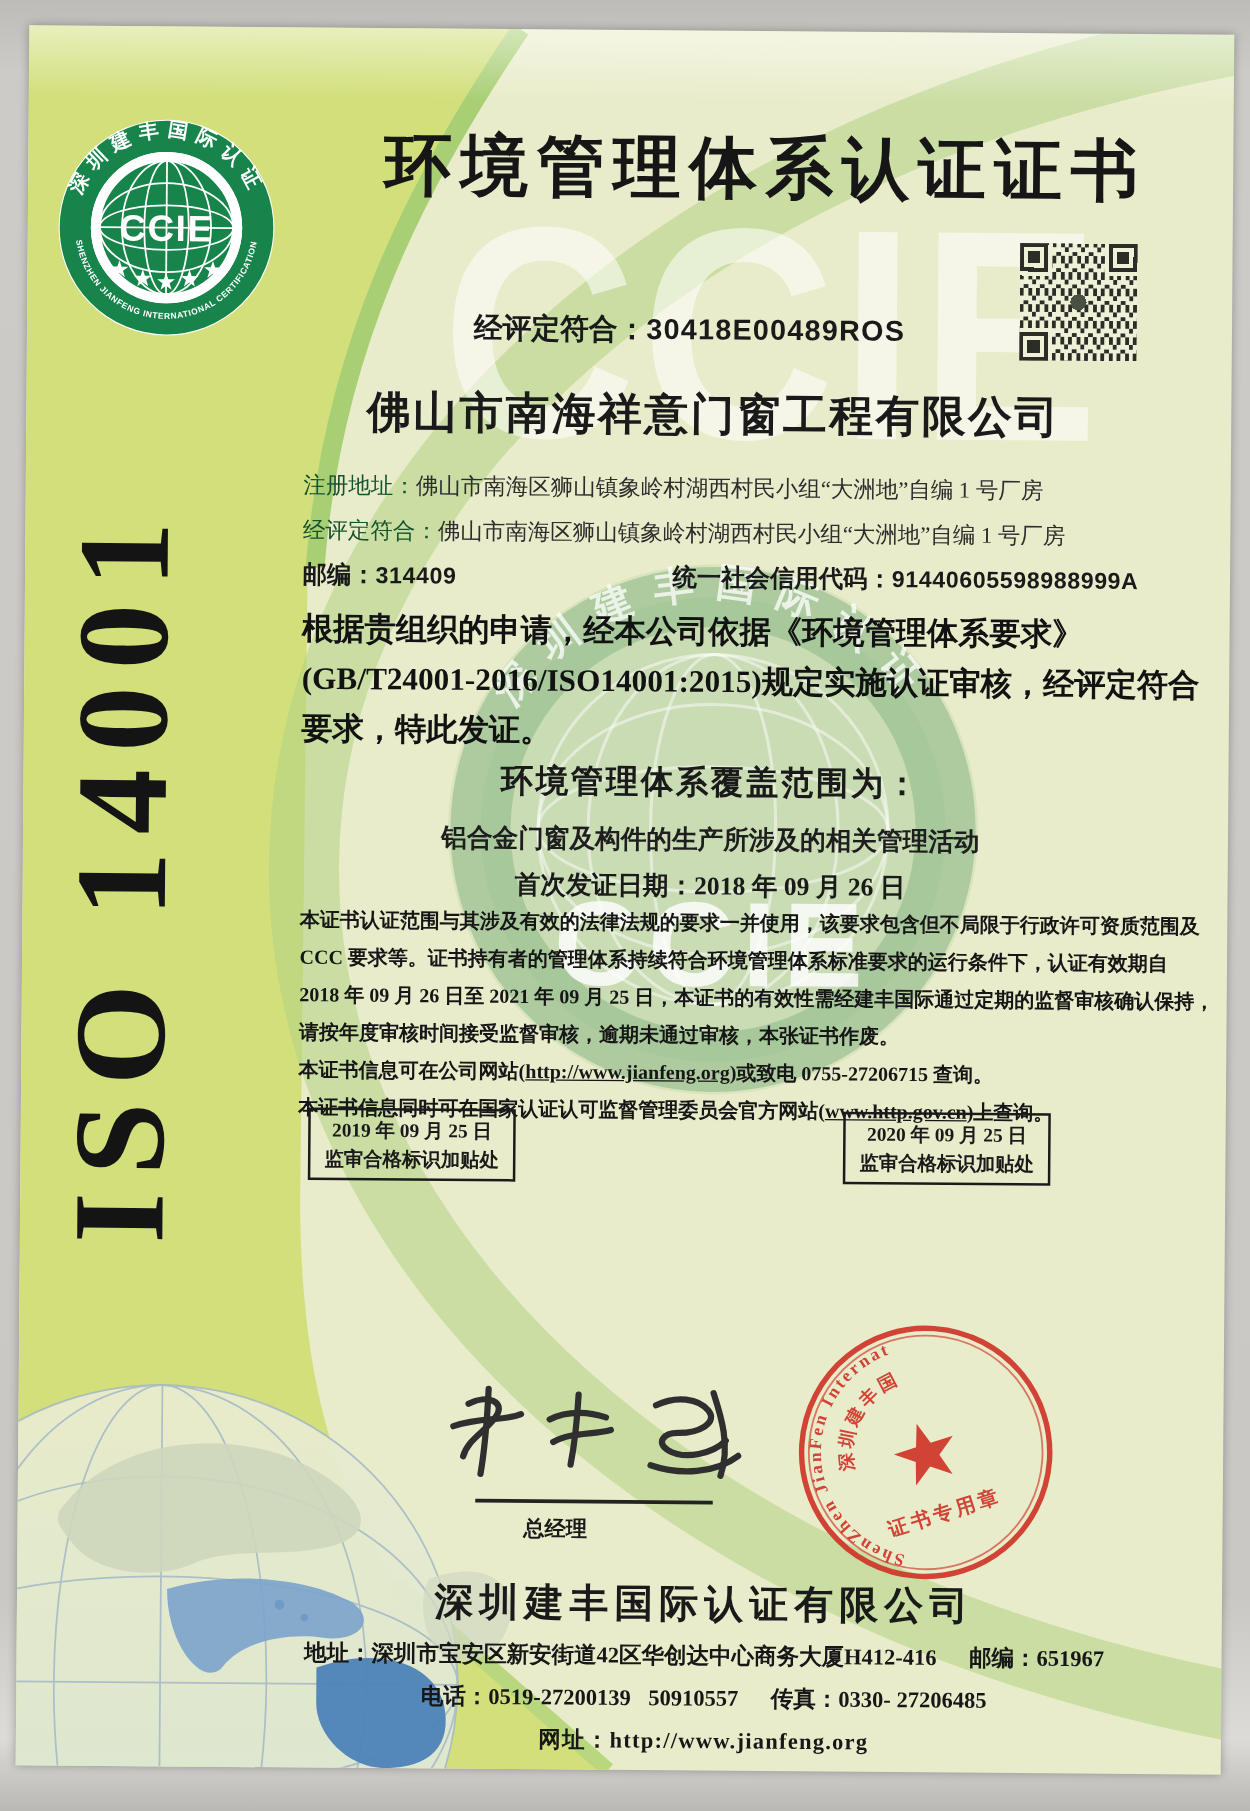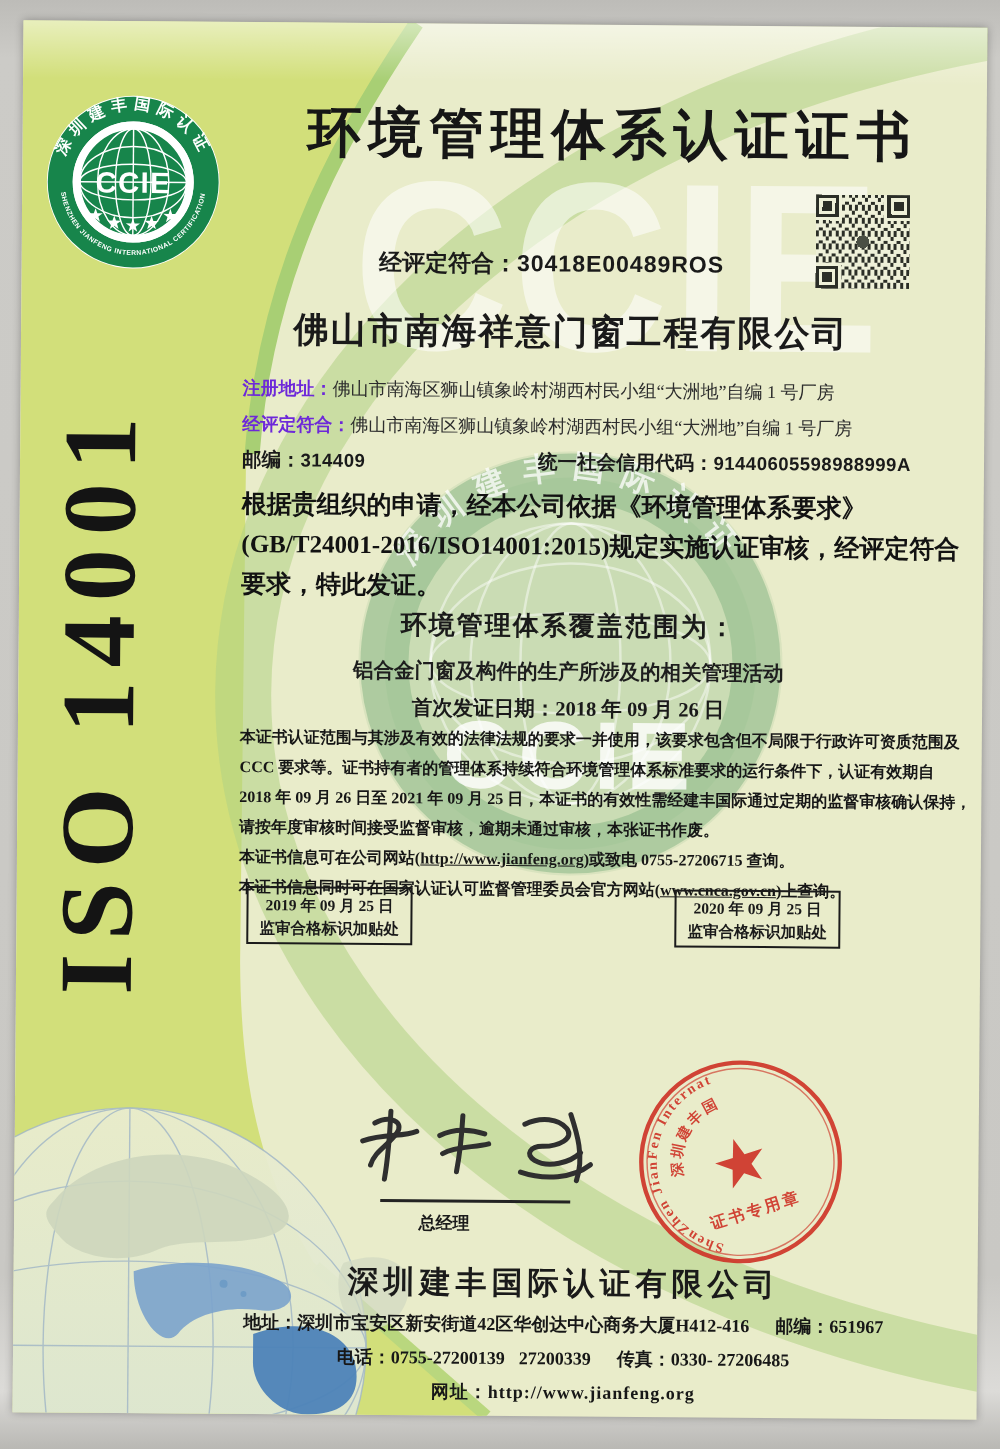--- a/index.html
+++ b/index.html
@@ -36,21 +36,21 @@
   }
   .title{ left:250px; top:74px; width:680px; text-align:center; white-space:nowrap;
     font-size:54px; font-weight:bold; letter-spacing:7px; color:#161616; }
   svg.qr{ left:794px; top:168px; width:94px; height:94px; }
   .cert-no{ left:250px; top:224px; width:560px; text-align:center; white-space:nowrap;
     font-size:23px; font-weight:bold; }
   .cert-no .num{ font-family:"Liberation Sans","DejaVu Sans",sans-serif; letter-spacing:1px; }
   .company{ left:180px; top:284px; width:740px; text-align:center; white-space:nowrap;
     font-size:35px; font-weight:bold; letter-spacing:2px; }
   .addr-row{ left:222px; width:740px; white-space:nowrap; font-size:18px; color:#2d2d2d; }
-  .addr-row .lbl{ font-weight:bold; color:#6d28d9; }
+  .addr-row .lbl{ font-weight:normal; color:#14532d; }
   .row-reg{ top:354px; } .row-op{ top:390px; }
   .row-meta{ left:222px; top:424px; width:740px; height:30px; white-space:nowrap; }
   .row-meta .postal-lbl,.row-meta .uscc-lbl{ font-weight:bold; font-size:19.5px; }
   .row-meta .val{ font-family:"Liberation Sans","DejaVu Sans",sans-serif; font-weight:bold; font-size:18.5px; letter-spacing:.5px; }
   .uscc{ position:absolute; left:296px; top:0; }
   .para{ left:222px; top:462px; width:736px; font-size:25px; line-height:40px; font-weight:bold; color:#121212; }
   .scope-title{ left:200px; top:584px; width:700px; text-align:center; font-size:26px; font-weight:bold; letter-spacing:2px; }
   .scope{ left:200px; top:633px; width:700px; text-align:center; font-size:20.5px; font-weight:bold; color:#1e1e1e; }
   .first-issue{ left:200px; top:670px; width:700px; text-align:center; font-size:20.5px; font-weight:bold; }
   .fine{ left:222px; top:700px; width:742px; font-size:16px; line-height:30px; font-weight:bold; color:#161616; }
@@ -230,21 +230,21 @@
 
   <div class="fine z">
     <div>本证书认证范围与其涉及有效的法律法规的要求一并使用，该要求包含但不局限于行政许可资质范围及</div>
     <div>CCC 要求等。证书持有者的管理体系持续符合环境管理体系标准要求的运行条件下，认证有效期自</div>
     <div>2018 年 09 月 26 日至 2021 年 09 月 25 日，本证书的有效性需经建丰国际通过定期的监督审核确认保持，</div>
     <div>请按年度审核时间接受监督审核，逾期未通过审核，本张证书作废。</div>
     <div>
       <span>本证书信息可在公司网站(</span><span class="link">http://www.jianfeng.org</span><span>)或致电 0755-27206715 查询。</span>
     </div>
     <div>
-      <span>本证书信息同时可在国家认证认可监督管理委员会官方网站(</span><span class="link">www.cnca.gov.cn</span><span>)上查询。</span>
+      <span>本证书信息同时可在国家认证认可监督管理委员会官方网站(</span><span class="link">www.http.gov.cn</span><span>)上查询。</span>
     </div>
   </div>
 
   <div class="sticker sticker-1 z">
     <div>2019 年 09 月 25 日</div>
     <div>监审合格标识加贴处</div>
   </div>
   <div class="sticker sticker-2 z">
     <div>2020 年 09 月 25 日</div>
     <div>监审合格标识加贴处</div>
@@ -283,19 +283,19 @@
       <use href="#starP" transform="translate(110,112) scale(1.35)"></use>
       <text x="110" y="168" text-anchor="middle" font-size="16.5" font-weight="bold" letter-spacing="3" fill="#cf372a">证书专用章</text>
     </g>
   </svg>
 
   <div class="issuer-name z">深圳建丰国际认证有限公司</div>
   <div class="issuer-line line-addr z">
     <span>地址：</span><span>深圳市宝安区新安街道42区华创达中心商务大厦H412-416</span><span class="gap"></span><span>邮编：</span><span>651967</span>
   </div>
   <div class="issuer-line line-phone z">
-    <span>电话：</span><span>0755-27200139</span><span class="gap-s"></span><span>27200339</span><span class="gap"></span><span>传真：</span><span>0330- 27206485</span>
+    <span>电话：</span><span>0519-27200139</span><span class="gap-s"></span><span>50910557</span><span class="gap"></span><span>传真：</span><span>0330- 27206485</span>
   </div>
   <div class="issuer-line line-web z">
     <span>网址：</span><span>http://www.jianfeng.org</span>
   </div>
 
 </div>
 
 </body></html>

